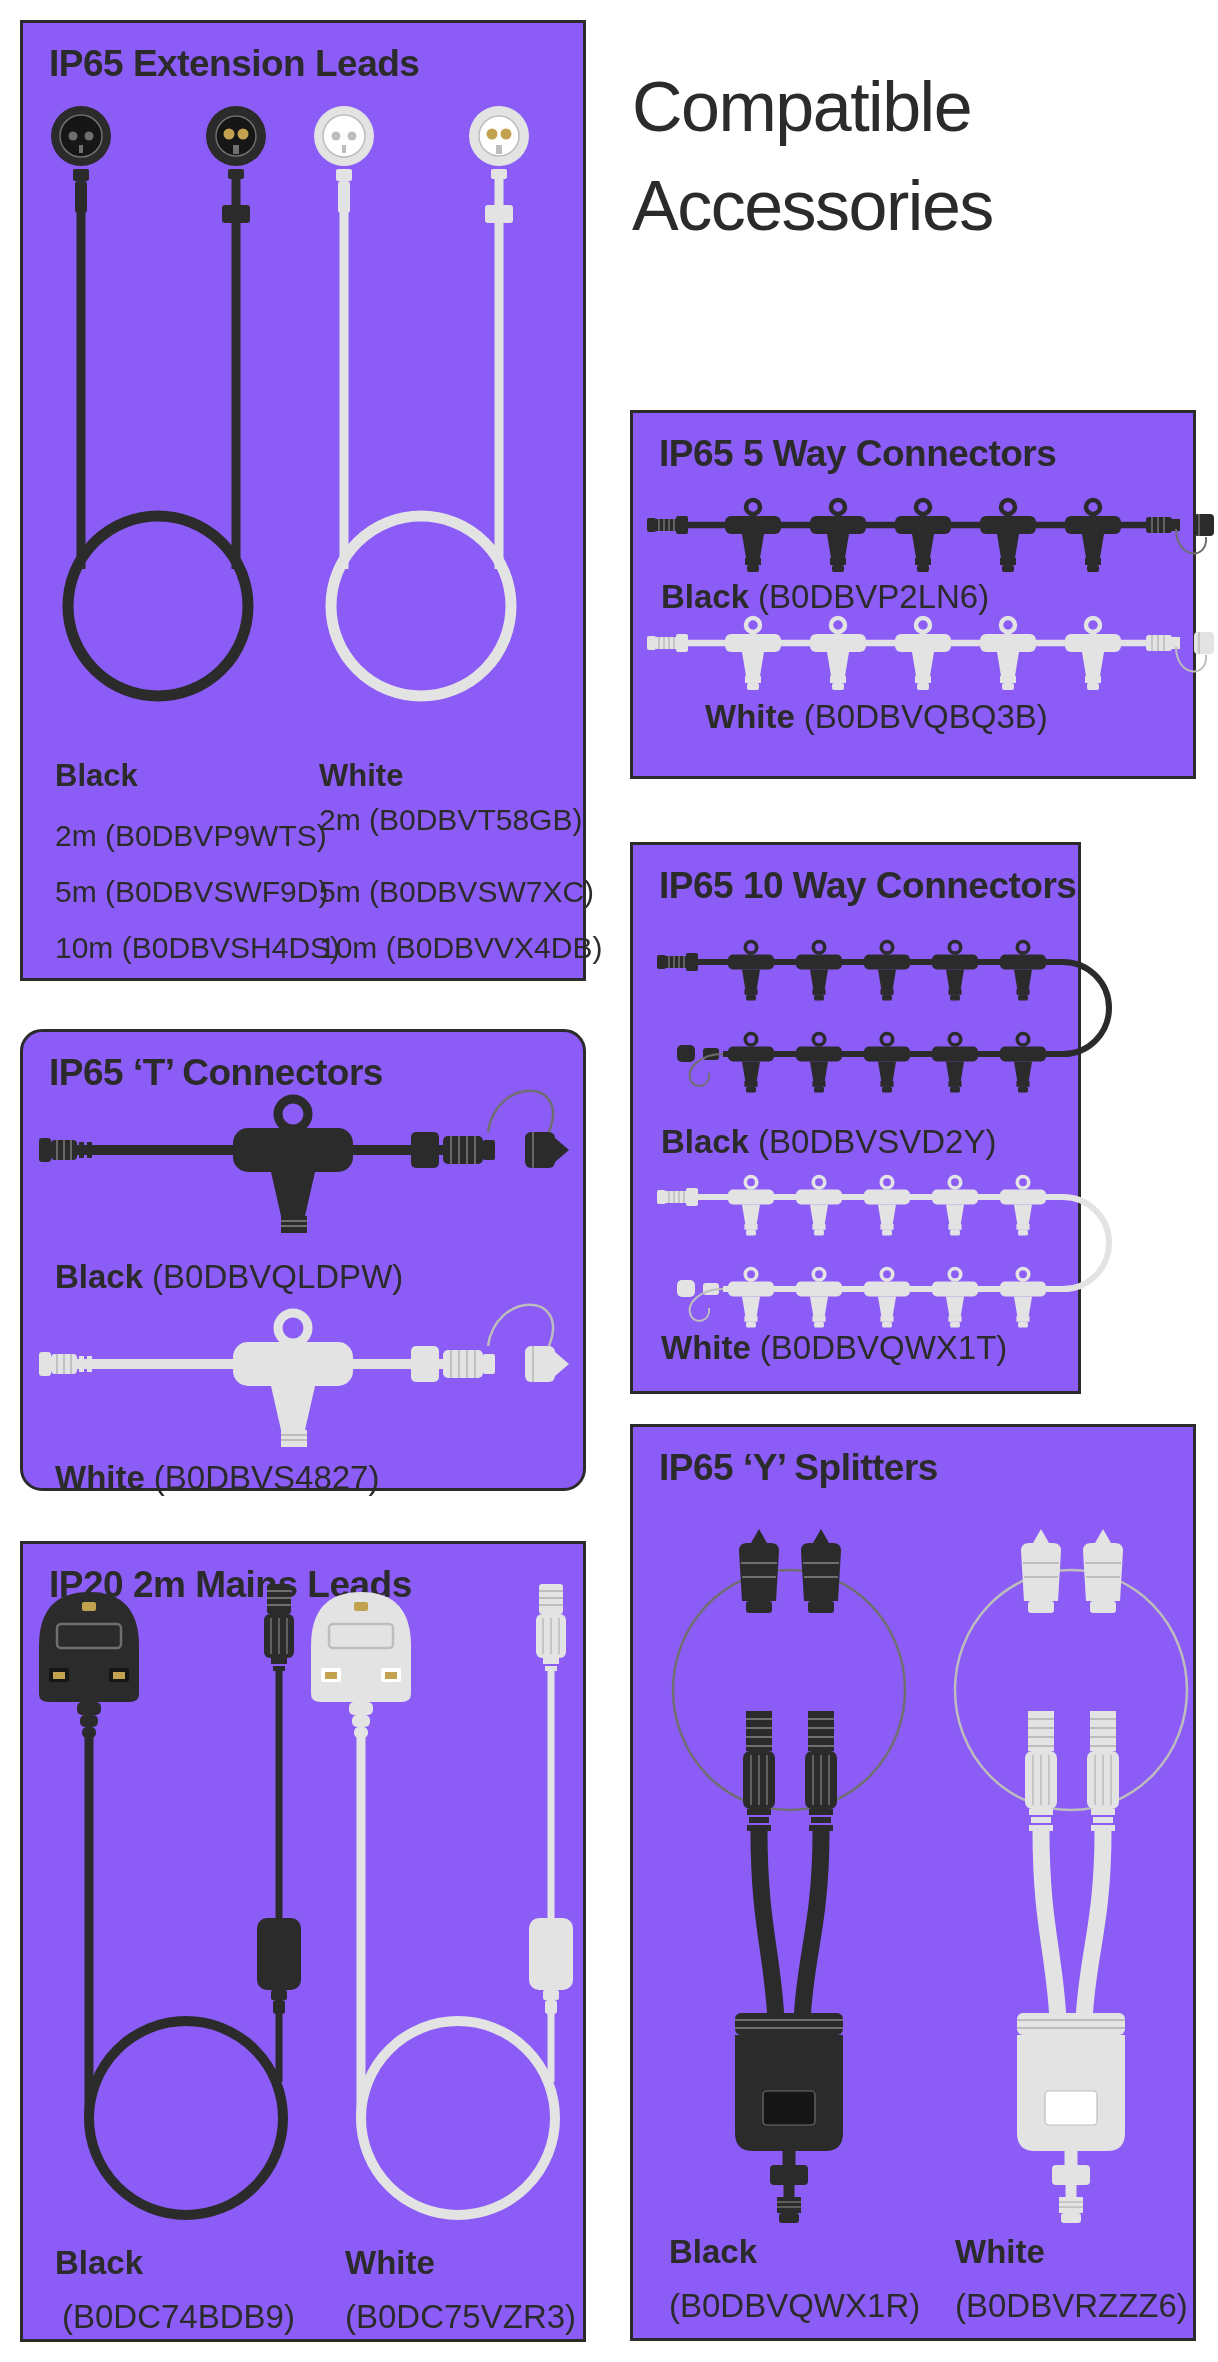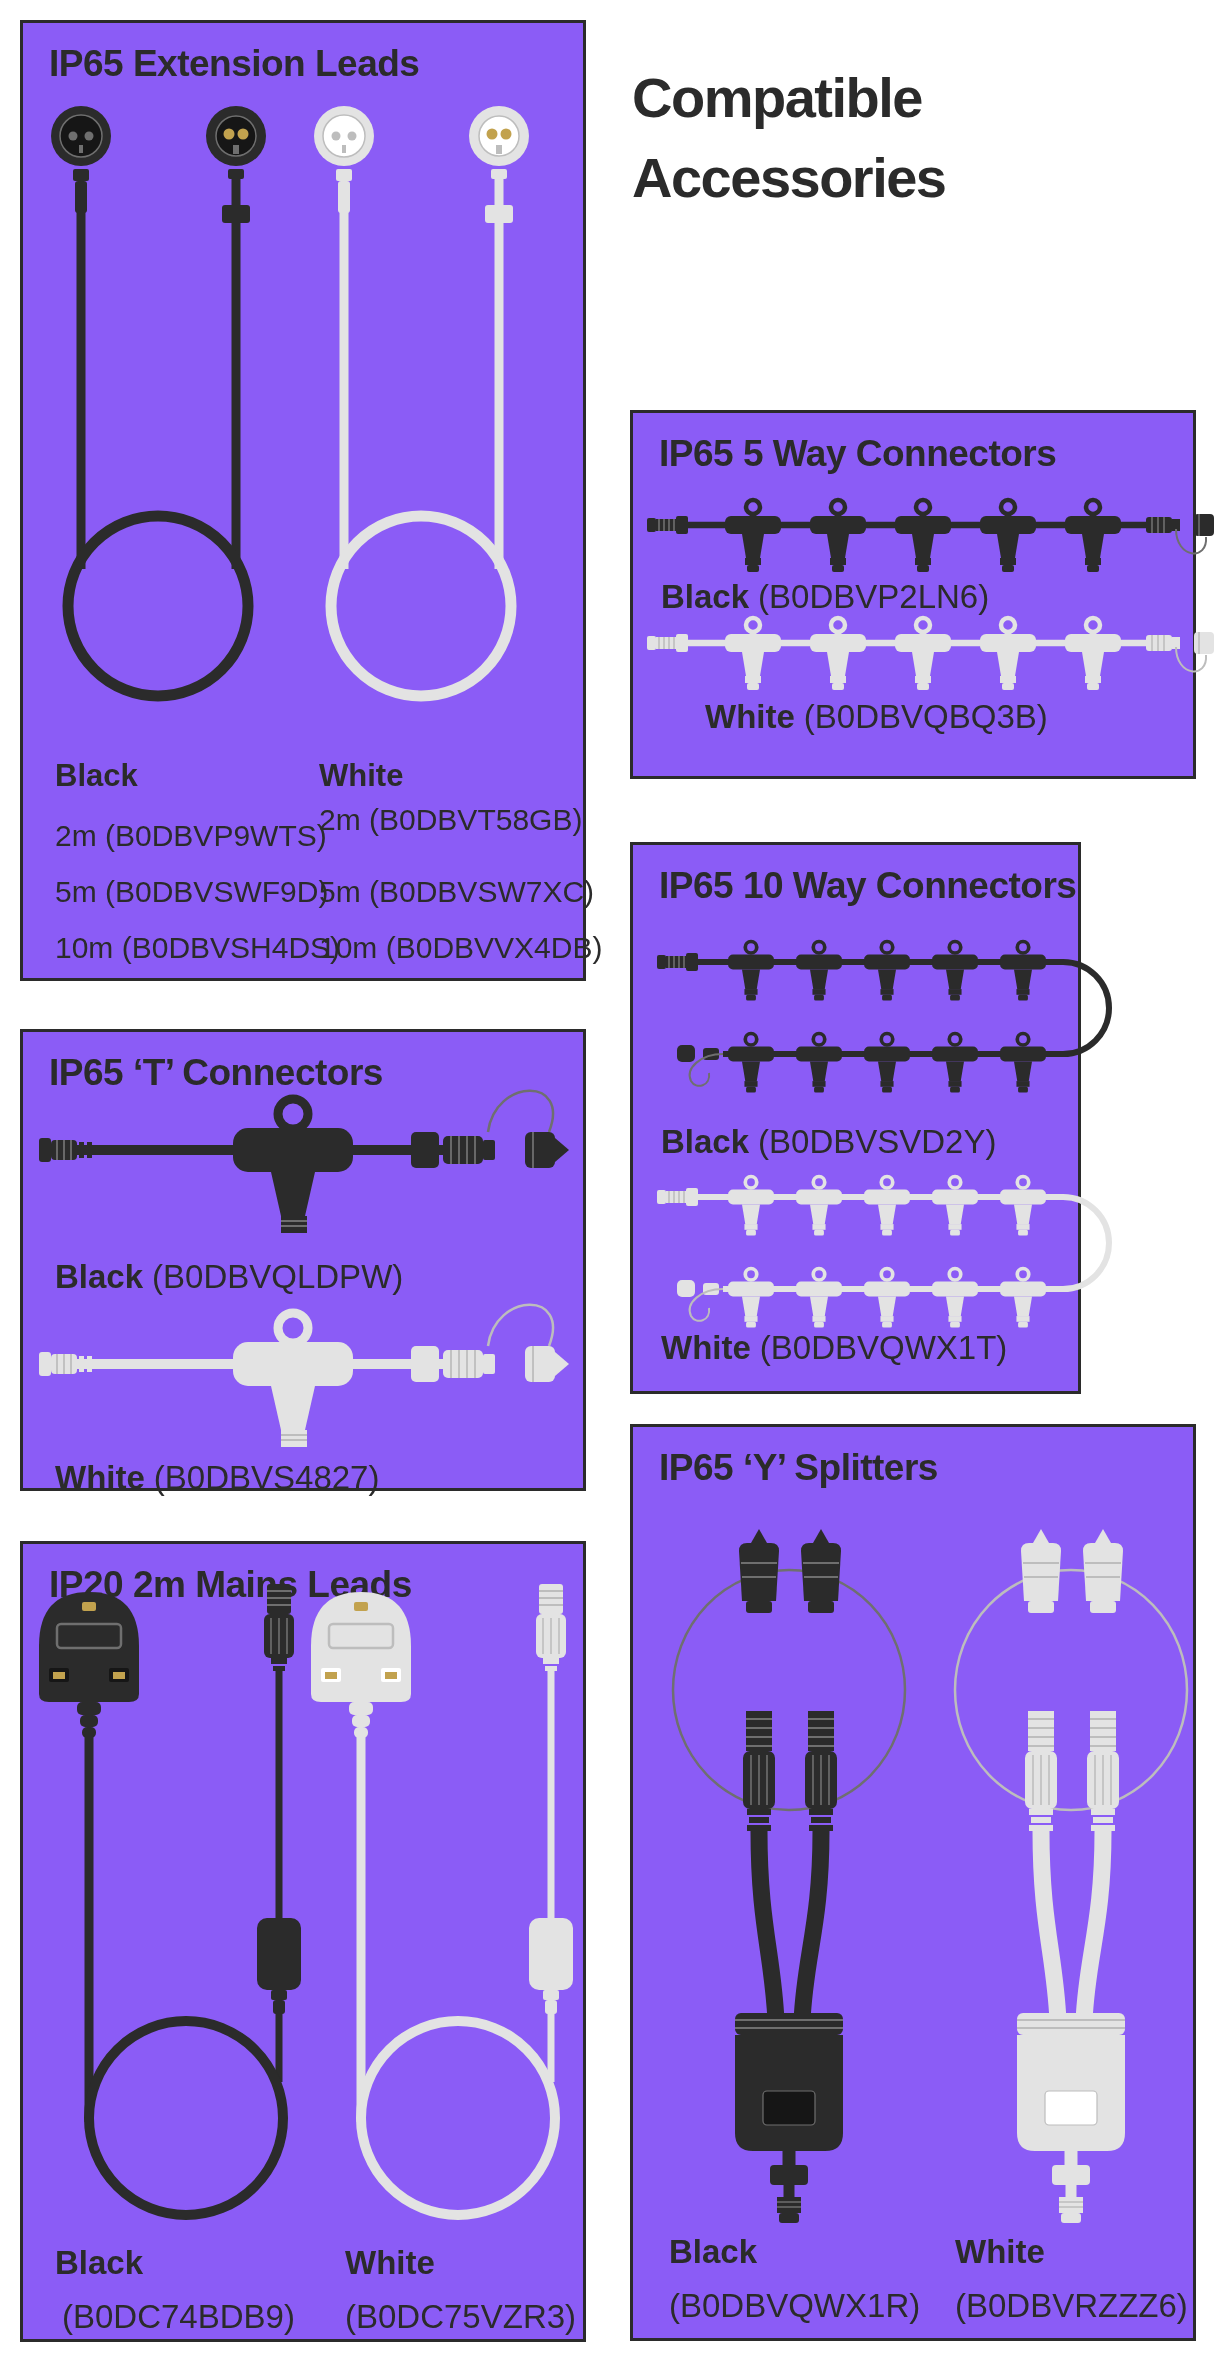--- a/index.html
+++ b/index.html
@@ -13,21 +13,21 @@
     position:absolute; background:#8b5cf6;
     border:3px solid var(--box-border,#2b2b2b);
   }
   .panel-title {
     position:absolute; left:26px; top:20px;
     font-size:37px; font-weight:700; letter-spacing:-0.5px;
     white-space:nowrap;
   }
   .page-heading {
     position:absolute; left:632px; top:58px; width:566px;
-    font-size:56px; font-weight:700; line-height:1.42;
+    font-size:70px; font-weight:400; line-height:1.42;
     letter-spacing:-1.5px;
   }
   .swatch-label { position:absolute; font-size:31px; font-weight:700; white-space:nowrap; }
   .item-line   { position:absolute; font-size:30px; font-weight:400; white-space:nowrap; }
   .variant-line{ position:absolute; font-size:33px; white-space:nowrap; }
   .variant-line b { font-weight:700; margin-right:9px; }
   .code-line   { position:absolute; font-size:33px; font-weight:400; white-space:nowrap; }
   svg.art { position:absolute; overflow:visible; }
 
   
@@ -236,21 +236,21 @@
   <div class="swatch-label" style="left:32px;top:735px;">Black</div>
   <div class="swatch-label" style="left:296px;top:735px;">White</div>
   <div class="item-line" style="left:32px;top:796px;">2m (B0DBVP9WTS)</div>
   <div class="item-line" style="left:32px;top:852px;">5m (B0DBVSWF9D)</div>
   <div class="item-line" style="left:32px;top:908px;">10m (B0DBVSH4DS)</div>
   <div class="item-line" style="left:296px;top:780px;">2m (B0DBVT58GB)</div>
   <div class="item-line" style="left:296px;top:852px;">5m (B0DBVSW7XC)</div>
   <div class="item-line" style="left:296px;top:908px;">10m (B0DBVVX4DB)</div>
 </section>
 
-<section class="panel" style="left:20px;top:1029px;width:566px;height:462px;">
+<section class="panel" style="left:20px;top:1029px;width:566px;height:462px;border-radius:22px;">
   <h2 class="panel-title">IP65 ‘T’ Connectors</h2>
   <svg class="art" style="left:10px;top:58px;" width="546" height="160" viewBox="0 0 546 160">
     <use href="#d-tconn" class="ink"></use>
   </svg>
   <div class="variant-line" style="left:32px;top:226px;">
     <b>Black</b><span>(B0DBVQLDPW)</span>
   </div>
   <svg class="art" style="left:10px;top:272px;" width="546" height="160" viewBox="0 0 546 160">
     <use href="#d-tconn" class="pale"></use>
   </svg>

